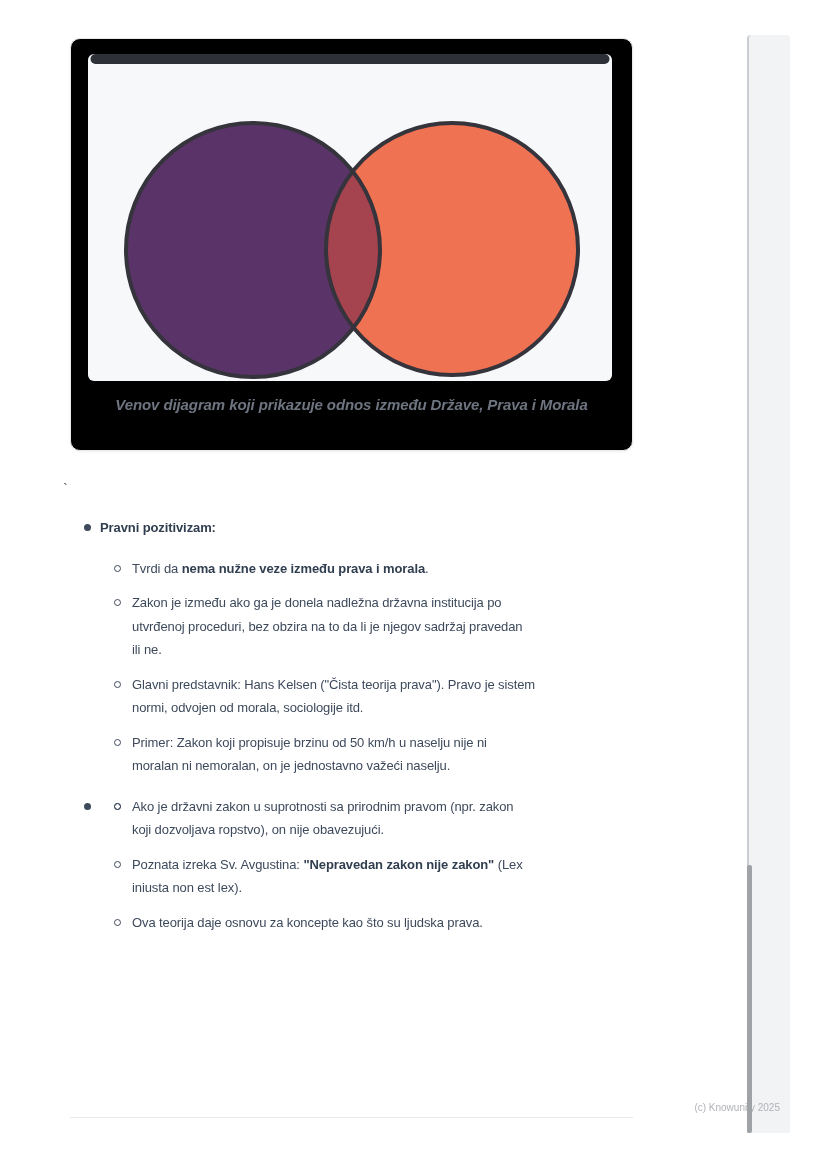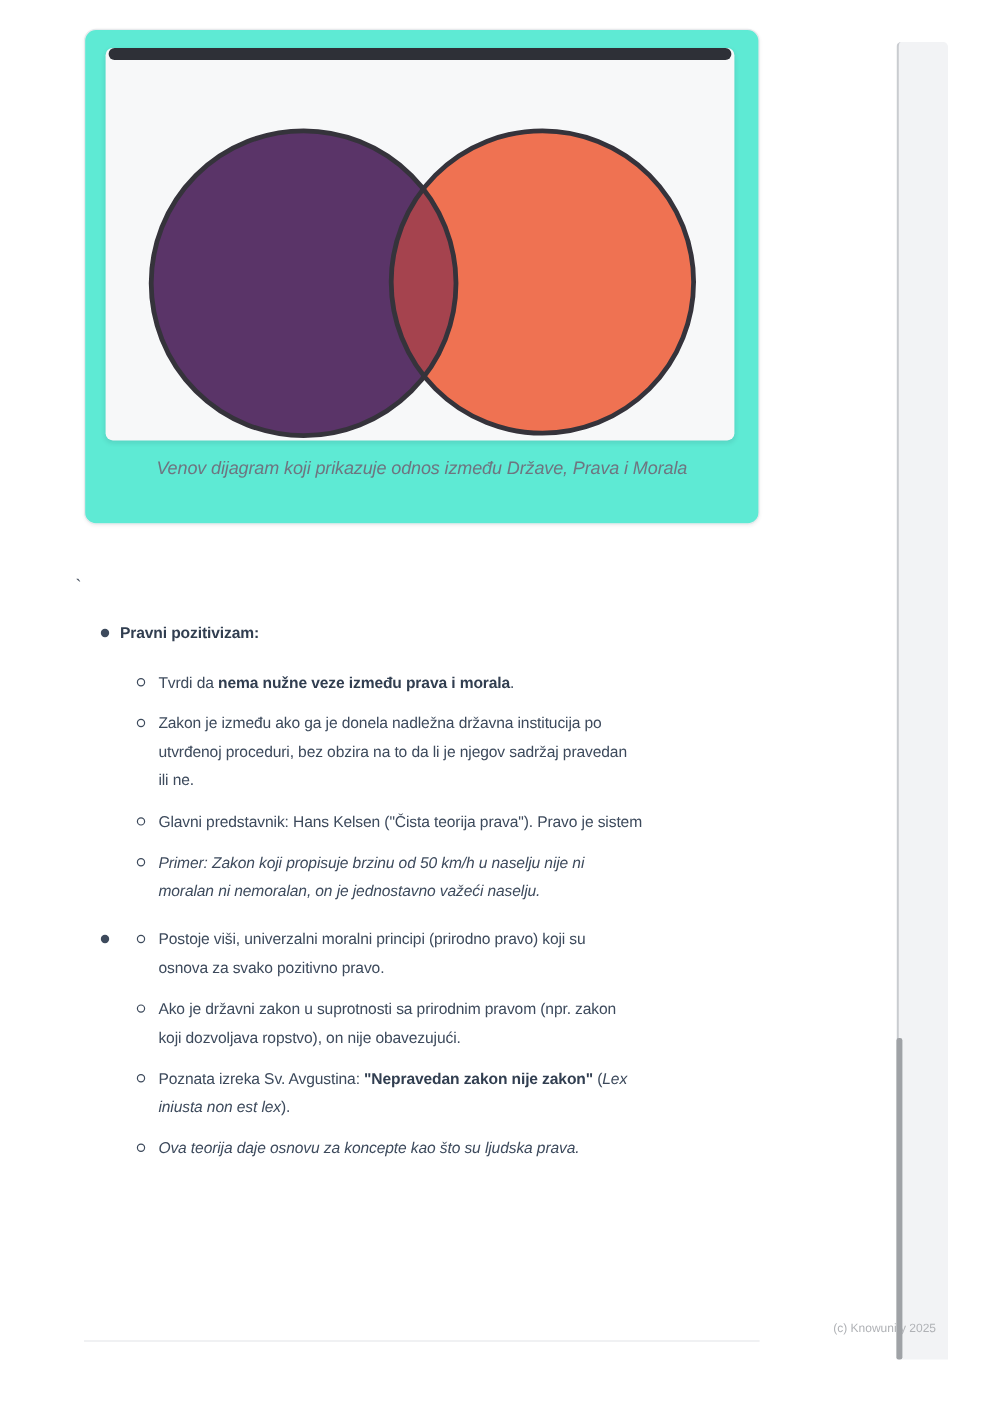--- a/index.html
+++ b/index.html
@@ -4,24 +4,25 @@
 <style>
   html,body { margin:0; padding:0; }
   body {
     width:828px; height:1171px; position:relative; overflow:hidden;
     background:#ffffff;
     font-family:"Liberation Sans", sans-serif;
   }
 
   
   .figure-card {
-    position:absolute; left:70px; top:24px; width:563px; height:413px;
-    background:#5eead4; border:1px solid #e7e9ec; border-radius:10px;
+    position:absolute; left:70px; top:38px; width:563px; height:413px;
+    background:#000000; border:1px solid #e7e9ec; border-radius:10px;
     box-shadow:0 1px 3px rgba(16,24,40,.06);
     box-sizing:border-box;
+    font-weight:bold;
   }
   .figure-panel {
     position:absolute; left:17px; top:15px; width:524px; height:327px;
     background:#f7f8f9; border-radius:6px;
     box-shadow:0 2px 4px rgba(16,24,40,.10);
   }
   .figure-panel svg { display:block; }
   .figure-caption {
     position:absolute; left:0; right:0; top:357px;
     text-align:center; font-style:italic; font-size:15px;
@@ -48,21 +49,21 @@
   .disc {
     position:absolute; left:4px; top:8px; width:7px; height:7px;
     background:#3d4a5c; border-radius:50%;
   }
   .sub-item { position:relative; padding-left:52px; margin-bottom:11px; }
   .ring {
     position:absolute; left:34px; top:8px; width:5px; height:5px;
     border:1.5px solid #3d4a5c; border-radius:50%; background:transparent;
   }
   .sub-item .b { font-weight:bold; color:#313e50; }
-  .sub-item .i { font-style:italic; }
+  .sub-item .i { }
 
   
   .content-divider {
     position:absolute; left:70px; top:1117px; width:563px; height:1px;
     background:#e6e8eb;
   }
 
   
   .scroll-track {
     position:absolute; left:747px; top:35px; width:43px; height:1098px;
@@ -103,26 +104,26 @@
   <div class="figure-caption">Venov dijagram koji prikazuje odnos između Države, Prava i Morala</div>
 </div>
 
 <div class="stray-mark">`</div>
 
 <div class="outline" id="outline">
     <div class="outline-section">
       <div class="sec-heading"><span class="disc"></span><span>Pravni pozitivizam:</span></div>
       <div class="sub-item"><span class="ring"></span><span><span class="">Tvrdi da </span><span class="b ">nema nužne veze između prava i morala</span><span class="">.</span></span></div>
       <div class="sub-item"><span class="ring"></span><span><span class="">Zakon je između ako ga je donela nadležna državna institucija po</span><br><span class="">utvrđenoj proceduri, bez obzira na to da li je njegov sadržaj pravedan</span><br><span class="">ili ne.</span></span></div>
-      <div class="sub-item"><span class="ring"></span><span><span class="">Glavni predstavnik: Hans Kelsen ("Čista teorija prava"). Pravo je sistem</span><br></span></div>
+      <div class="sub-item"><span class="ring"></span><span><span class="">Glavni predstavnik: Hans Kelsen ("Čista teorija prava"). Pravo je sistem</span><br><span class="">normi, odvojen od morala, sociologije itd.</span></span></div>
       <div class="sub-item"><span class="ring"></span><span><span class="i">Primer: Zakon koji propisuje brzinu od 50 km/h u naselju nije ni</span><br><span class="i">moralan ni nemoralan, on je jednostavno važeći naselju.</span></span></div>
     </div>
     <div class="outline-section">
       <div class="sec-heading"><span class="disc"></span></div>
-      <div class="sub-item"><span class="ring"></span><span><span class="">Postoje viši, univerzalni moralni principi (prirodno pravo) koji su</span><br><span class="">osnova za svako pozitivno pravo.</span></span></div>
+      <div class="sub-item"><span class="ring"></span></div>
       <div class="sub-item"><span class="ring"></span><span><span class="">Ako je državni zakon u suprotnosti sa prirodnim pravom (npr. zakon</span><br><span class="">koji dozvoljava ropstvo), on nije obavezujući.</span></span></div>
       <div class="sub-item"><span class="ring"></span><span><span class="">Poznata izreka Sv. Avgustina: </span><span class="b ">"Nepravedan zakon nije zakon"</span><span class=""> (</span><span class="i">Lex</span><br><span class="i">iniusta non est lex</span><span class="">).</span></span></div>
       <div class="sub-item"><span class="ring"></span><span><span class="i">Ova teorija daje osnovu za koncepte kao što su ljudska prava.</span></span></div>
     </div>
   </div>
 
 <div class="content-divider"></div>
 
 <div class="scroll-track"></div>
 <div class="scroll-thumb"></div>

